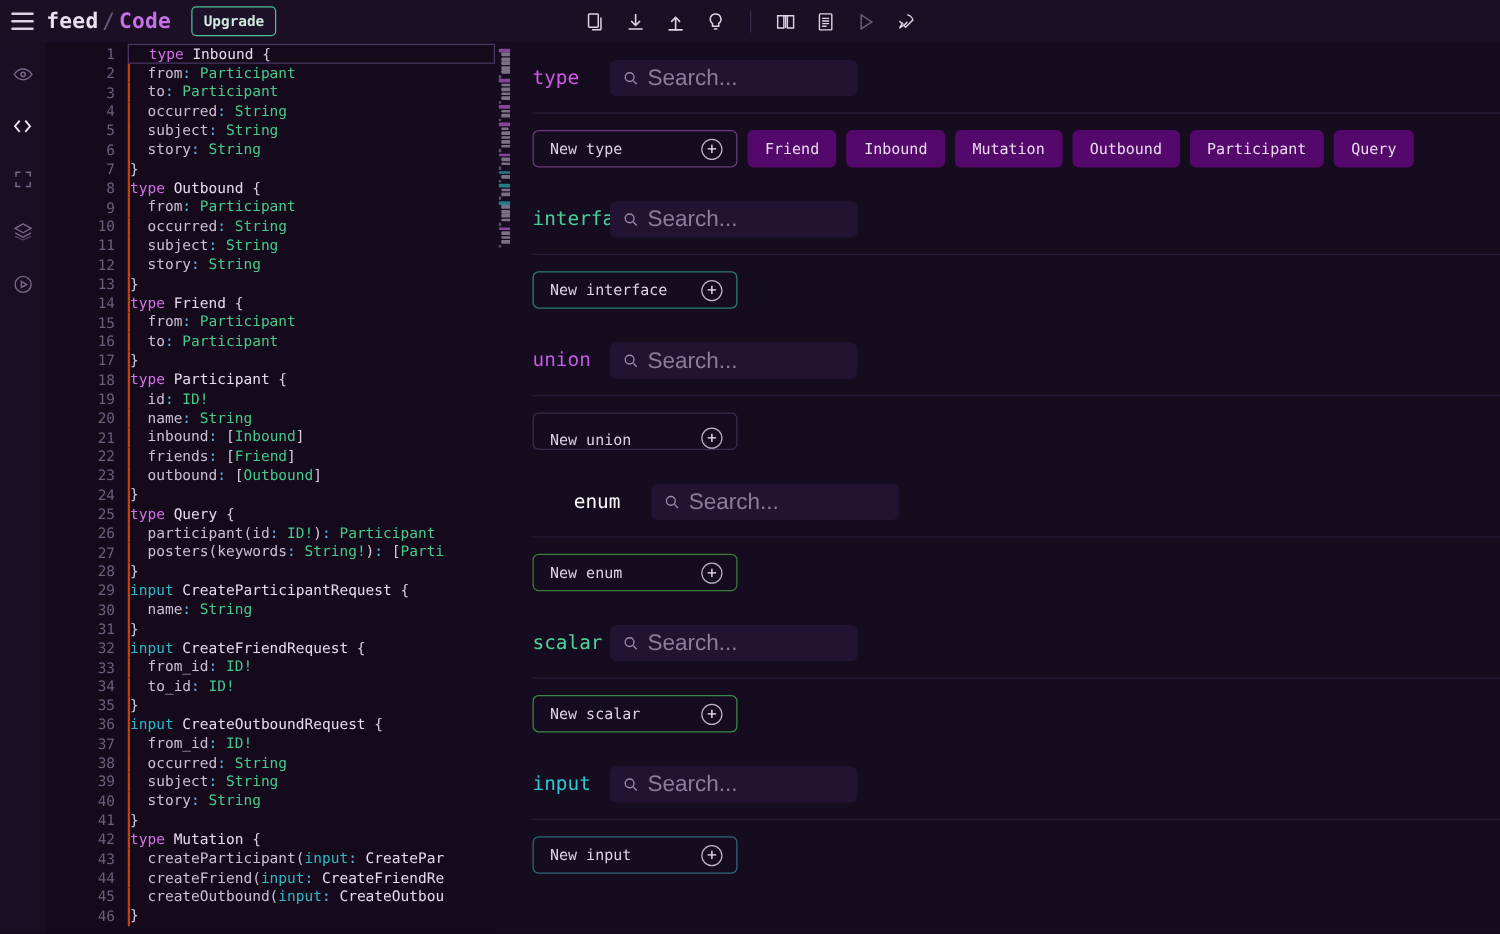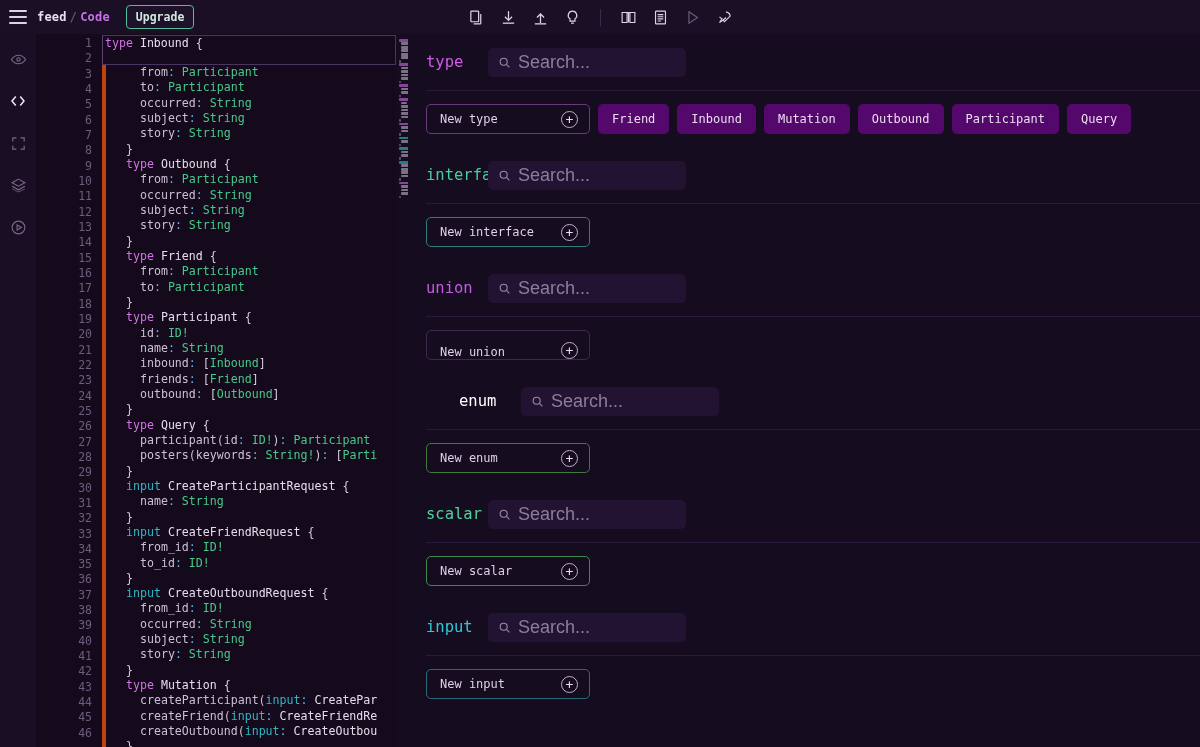--- a/index.html
+++ b/index.html
@@ -14,21 +14,21 @@
   
   .topbar {
     position: absolute; top: 0; left: 0; width: 1200px; height: 34px;
     background: #1b0f26;
     display: flex; align-items: center;
   }
   .topbar-left { display: flex; align-items: center; gap: 10px; padding-left: 9px; }
   .hamburger { width: 18px; height: 14px; display: flex; flex-direction: column;
                justify-content: space-between; cursor: pointer; }
   .hamburger i { display: block; height: 2px; background: #dcd2e4; border-radius: 1px; }
-  .crumb { font-family: "DejaVu Sans Mono", monospace; font-size: 12px; font-weight: bold;
+  .crumb { font-family: "DejaVu Sans Mono", monospace; font-size: 17px; font-weight: bold;
            color: #e8e0ee; letter-spacing: .2px; }
   .crumb-sep { color: #6d5a7d; margin: 0 3px; font-weight: normal; }
   .crumb-cur { color: #c770e8; font-weight: bold; }
   .upgrade {
     margin-left: 6px;
     font-family: "DejaVu Sans Mono", monospace; font-size: 11.5px; font-weight: bold;
     color: #cfe8dd; background: #1d1229;
     border: 1px solid #4fbf9a; border-radius: 4px;
     padding: 4px 9px 4px 9px; cursor: pointer;
   }
@@ -67,26 +67,26 @@
   .gutter div {
     font-family: "DejaVu Sans Mono", monospace; font-size: 11.5px; line-height: 15.33px;
     color: #6e5d7d; padding-right: 10px; height: 15.33px;
   }
   .code {
     position: absolute; left: 66px; top: 0; width: 294px; height: 100%;
     padding-top: 2px; overflow: hidden;
   }
   .code .ln {
     font-family: "DejaVu Sans Mono", monospace; font-size: 11.6px; line-height: 15.33px;
-    height: 15.33px; white-space: pre; color: #d7cce0; padding-left: 20px;
-    border-left: 4px solid #c2410c;
+    height: 15.33px; white-space: pre; color: #d7cce0; padding-left: 0;
+    border-left: 2px solid #c2410c;
   }
   .code .ln.active {
     border: 1px solid #4a3560; border-left: 1px solid #5b4273;
-    height: 30px; margin-top: -1px; padding-left: 2px;
+    height: 16px; margin-top: -1px; padding-left: 16px;
   }
   .k-type   { color: #d670e8; }
   .k-input  { color: #2fb8c4; }
   .nm       { color: #e6dcec; }
   .fld      { color: #cbbfd6; }
   .col      { color: #5fb8e8; }
   .ty       { color: #46c98a; }
   .pn       { color: #d7cce0; }
 
   

